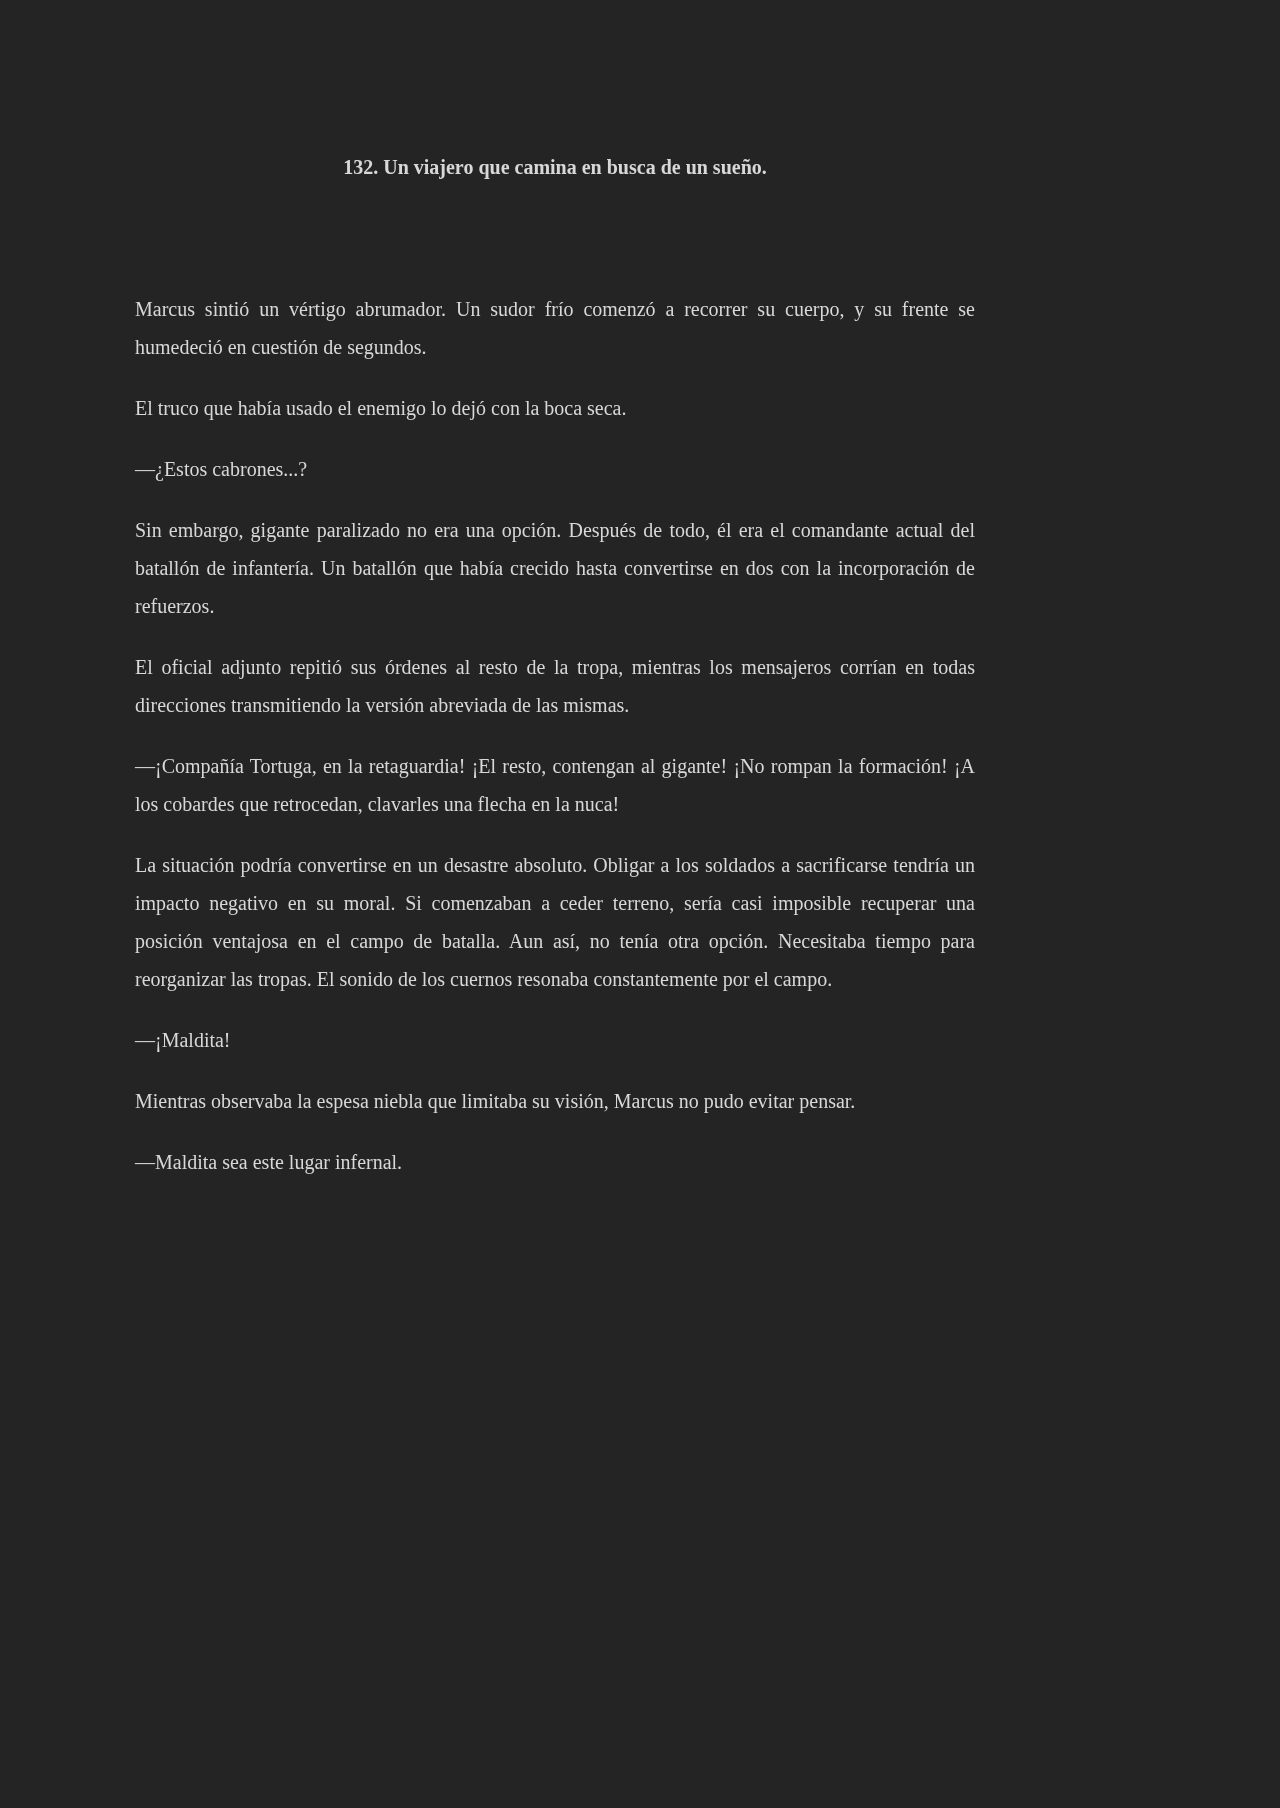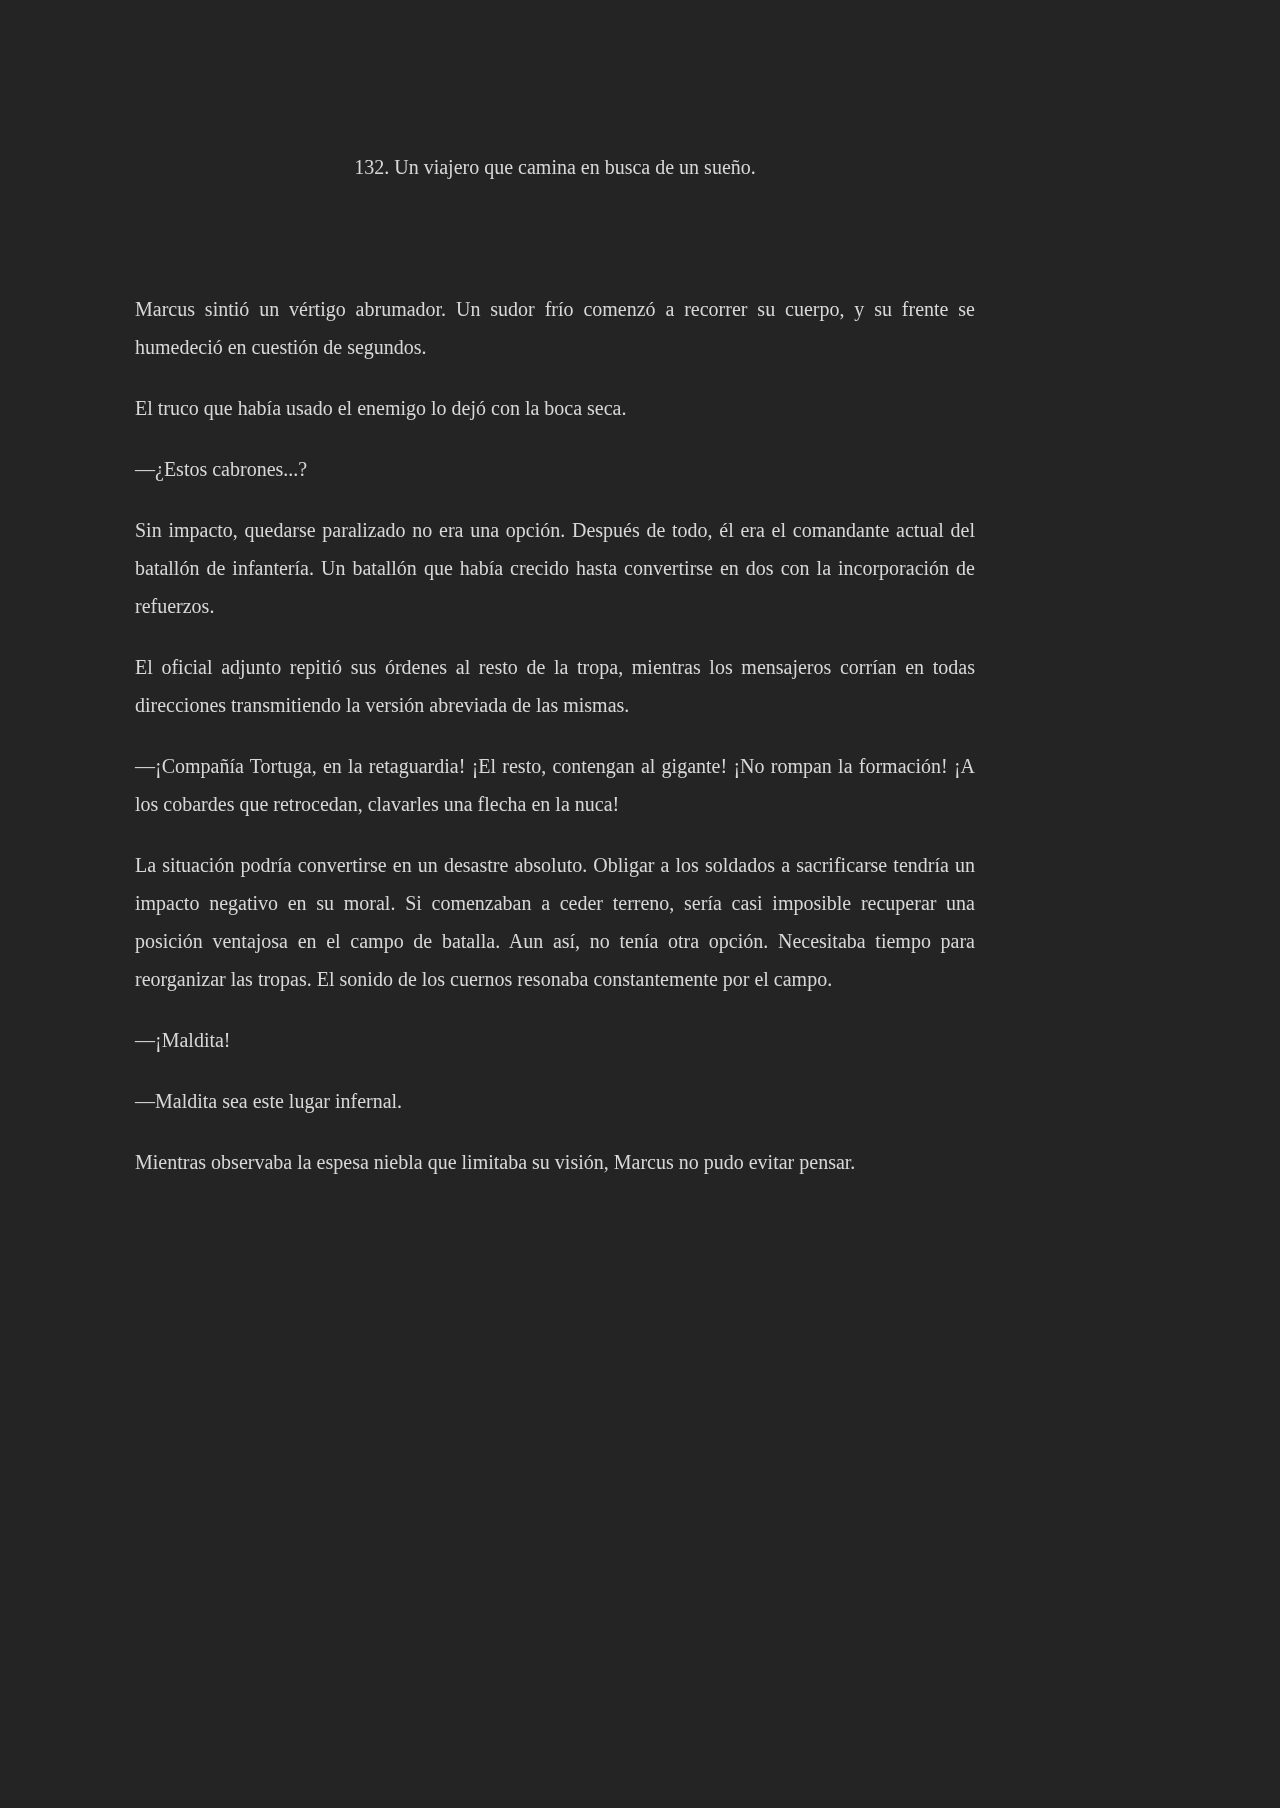--- a/index.html
+++ b/index.html
@@ -16,21 +16,21 @@
     }
     .reader {
       box-sizing: border-box;
       width: 840px;
       margin: 0 0 0 135px;
       padding-top: 148px;
       padding-bottom: 200px;
     }
     .chapter-title {
       font-size: 20px;
-      font-weight: 400;
+      font-weight: 700;
       line-height: 38px;
       text-align: center;
       margin: 0 0 104px 0;
     }
     .paragraphs p {
       font-size: 20px;
       line-height: 38px;
       text-align: justify;
       text-justify: inter-word;
       margin: 0 0 23px 0;
@@ -39,21 +39,21 @@
 </head>
 <body style="--bg: #242424; --fg: #d8d8d8;">
 
 <main class="reader">
   <h1 class="chapter-title">132. Un viajero que camina en busca de un sueño.</h1>
 
   <div class="paragraphs">
     <p>Marcus sintió un vértigo abrumador. Un sudor frío comenzó a recorrer su cuerpo, y su frente se humedeció en cuestión de segundos.</p>
     <p>El truco que había usado el enemigo lo dejó con la boca seca.</p>
     <p>—¿Estos cabrones...?</p>
-    <p>Sin impacto, quedarse paralizado no era una opción. Después de todo, él era el comandante actual del batallón de infantería. Un batallón que había crecido hasta convertirse en dos con la incorporación de refuerzos.</p>
+    <p>Sin embargo, gigante paralizado no era una opción. Después de todo, él era el comandante actual del batallón de infantería. Un batallón que había crecido hasta convertirse en dos con la incorporación de refuerzos.</p>
     <p>El oficial adjunto repitió sus órdenes al resto de la tropa, mientras los mensajeros corrían en todas direcciones transmitiendo la versión abreviada de las mismas.</p>
     <p>—¡Compañía Tortuga, en la retaguardia! ¡El resto, contengan al gigante! ¡No rompan la formación! ¡A los cobardes que retrocedan, clavarles una flecha en la nuca!</p>
     <p>La situación podría convertirse en un desastre absoluto. Obligar a los soldados a sacrificarse tendría un impacto negativo en su moral. Si comenzaban a ceder terreno, sería casi imposible recuperar una posición ventajosa en el campo de batalla. Aun así, no tenía otra opción. Necesitaba tiempo para reorganizar las tropas. El sonido de los cuernos resonaba constantemente por el campo.</p>
     <p>—¡Maldita!</p>
+    <p>Mientras observaba la espesa niebla que limitaba su visión, Marcus no pudo evitar pensar.</p>
     <p>—Maldita sea este lugar infernal.</p>
-    <p>Mientras observaba la espesa niebla que limitaba su visión, Marcus no pudo evitar pensar.</p>
   </div>
 </main>
 
 </body></html>

